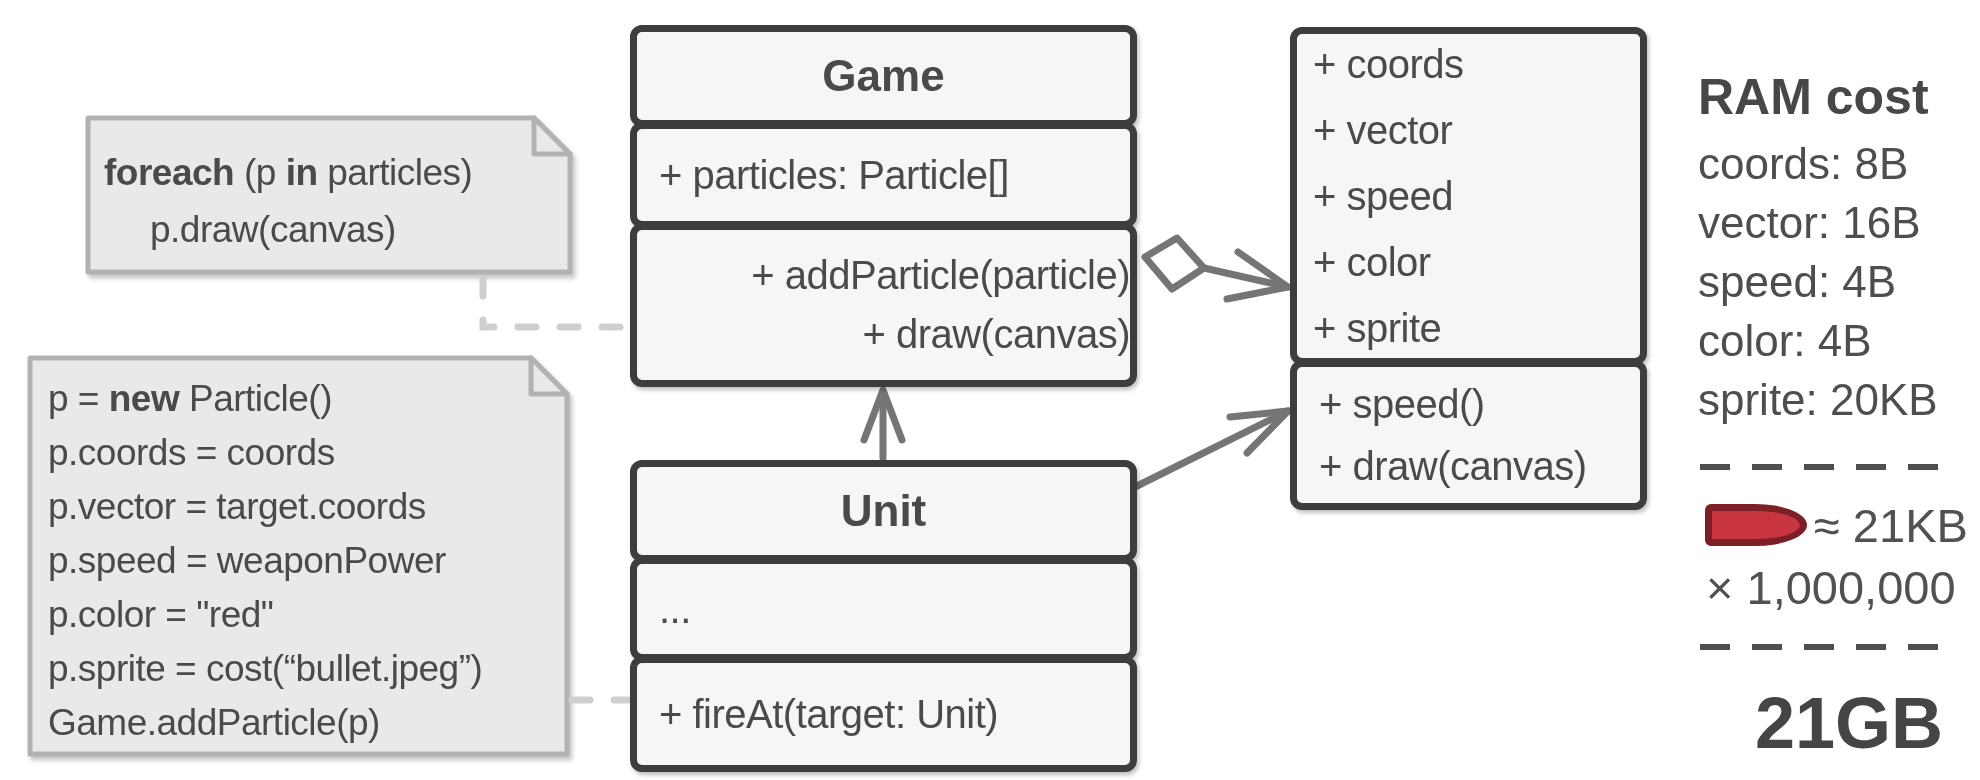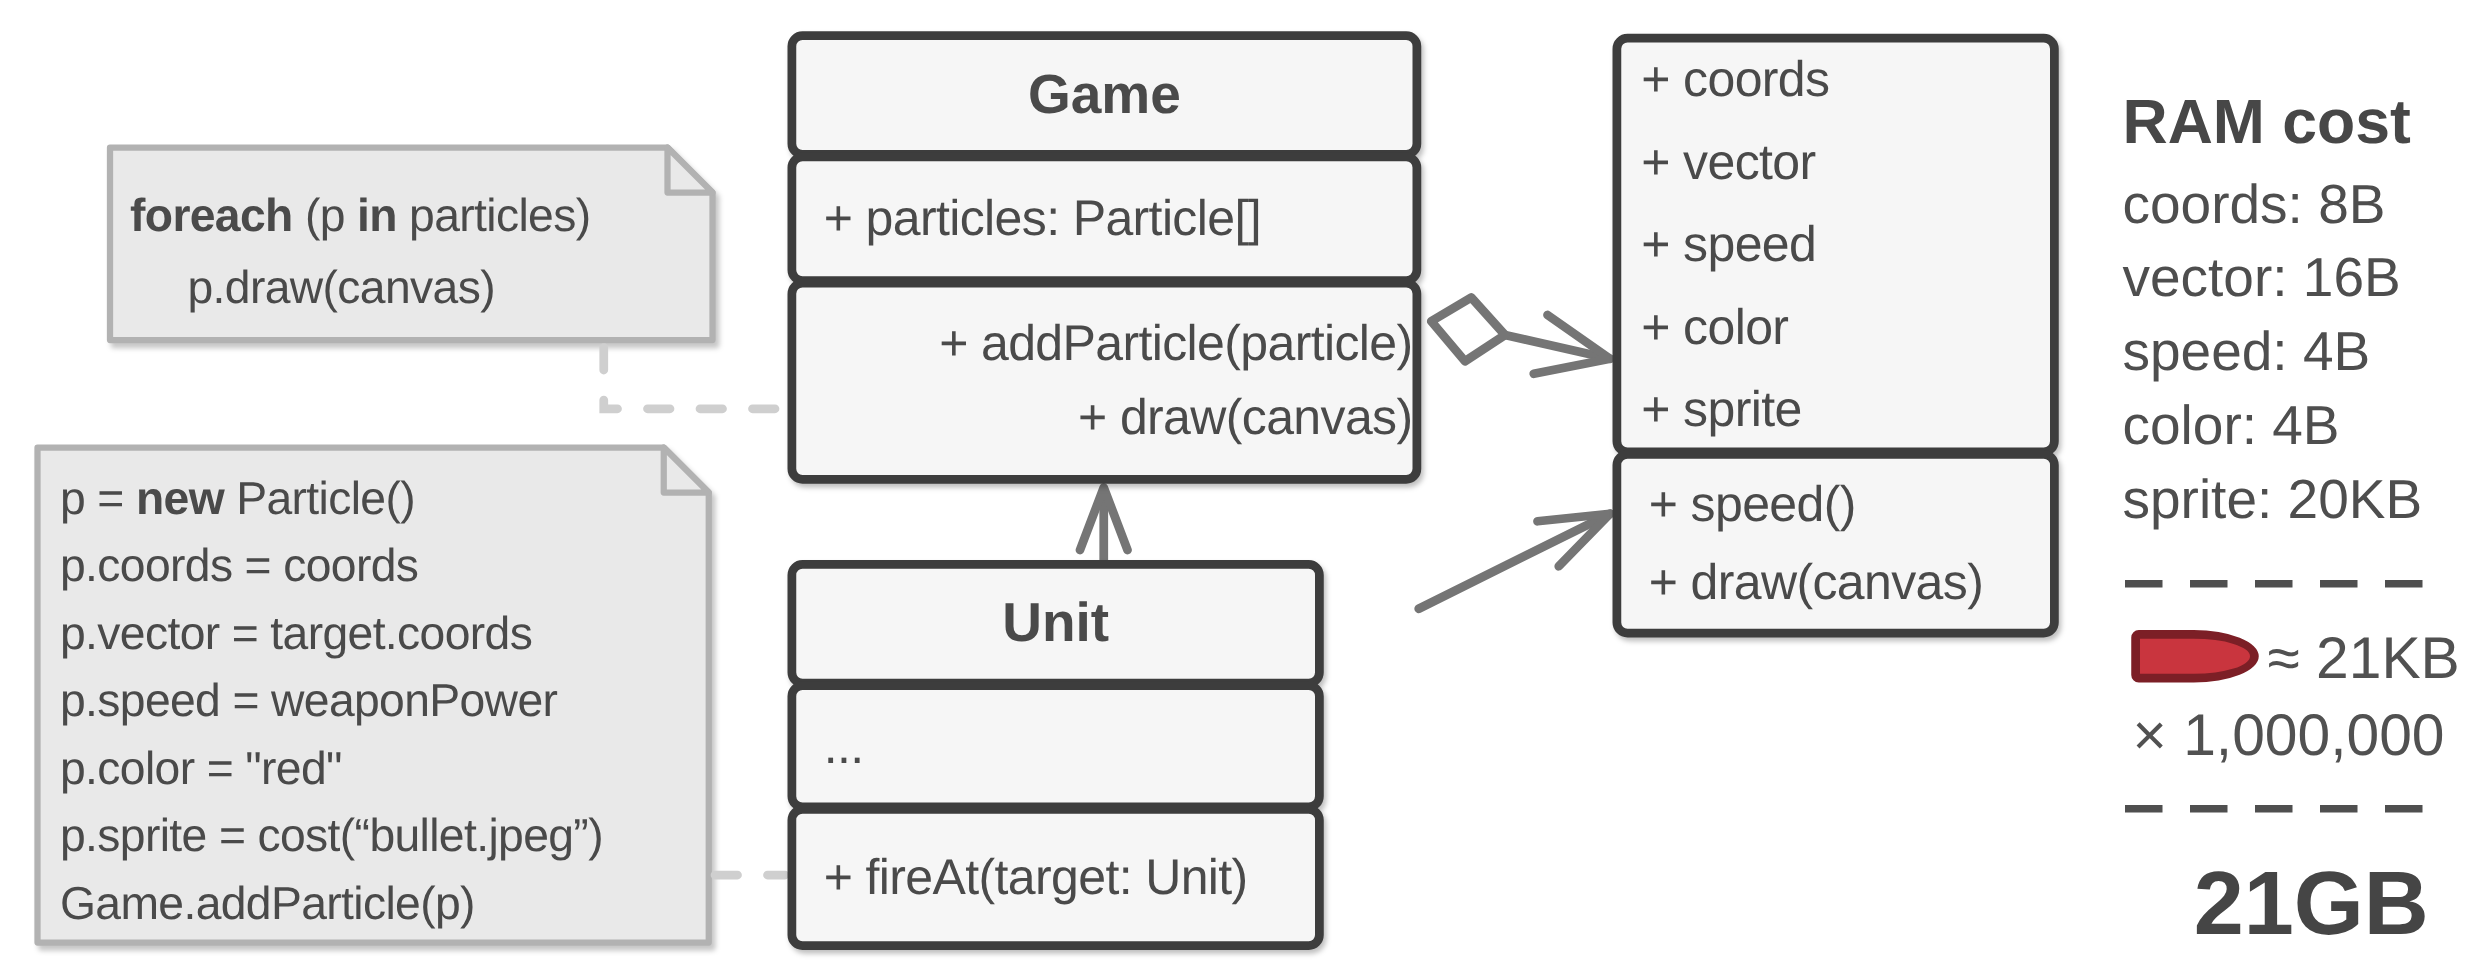--- a/index.html
+++ b/index.html
@@ -20,21 +20,21 @@
   .hdr{display:flex; align-items:center; justify-content:center;
        font-weight:bold; font-size:44px;}
   .body{display:flex; flex-direction:column; justify-content:center;
         padding-left:22px; font-size:40px; letter-spacing:-0.5px;}
 
   #game{left:630px; top:25px; width:507px;}
   #game .g-hdr{height:102px;}
   #game .g-attrs{height:106px;}
   #game .g-meths{height:164px; line-height:59px;text-align:right;}
 
-  #unit{left:630px; top:448px; width:429px;}
+  #unit{left:630px; top:460px; width:507px;}
   #unit .u-hdr{height:102px;}
   #unit .u-attrs{height:104px;}
   #unit .u-meths{height:116px;}
 
   #particle{left:1290px; top:27px; width:357px;}
   #particle .p-hdr{height:102px;}
   #particle .p-attrs{height:338px; line-height:66px;padding-left:16px;}
   #particle .p-meths{height:150px; line-height:62px;}
 
   

